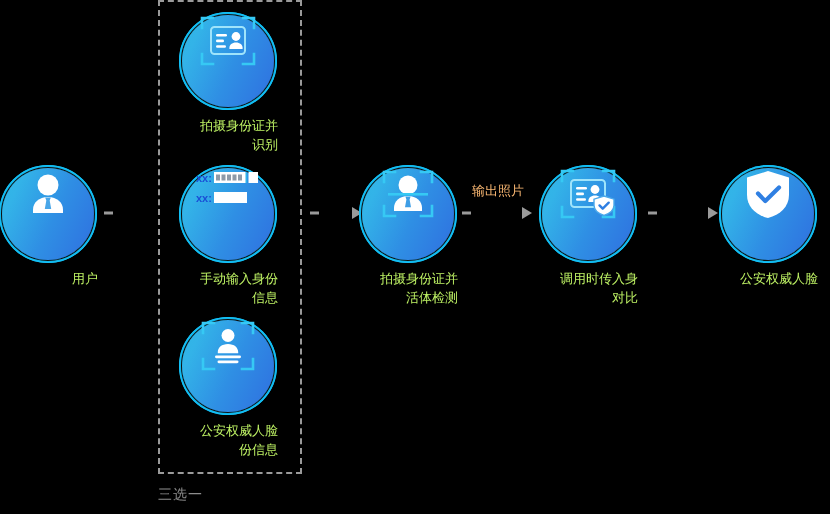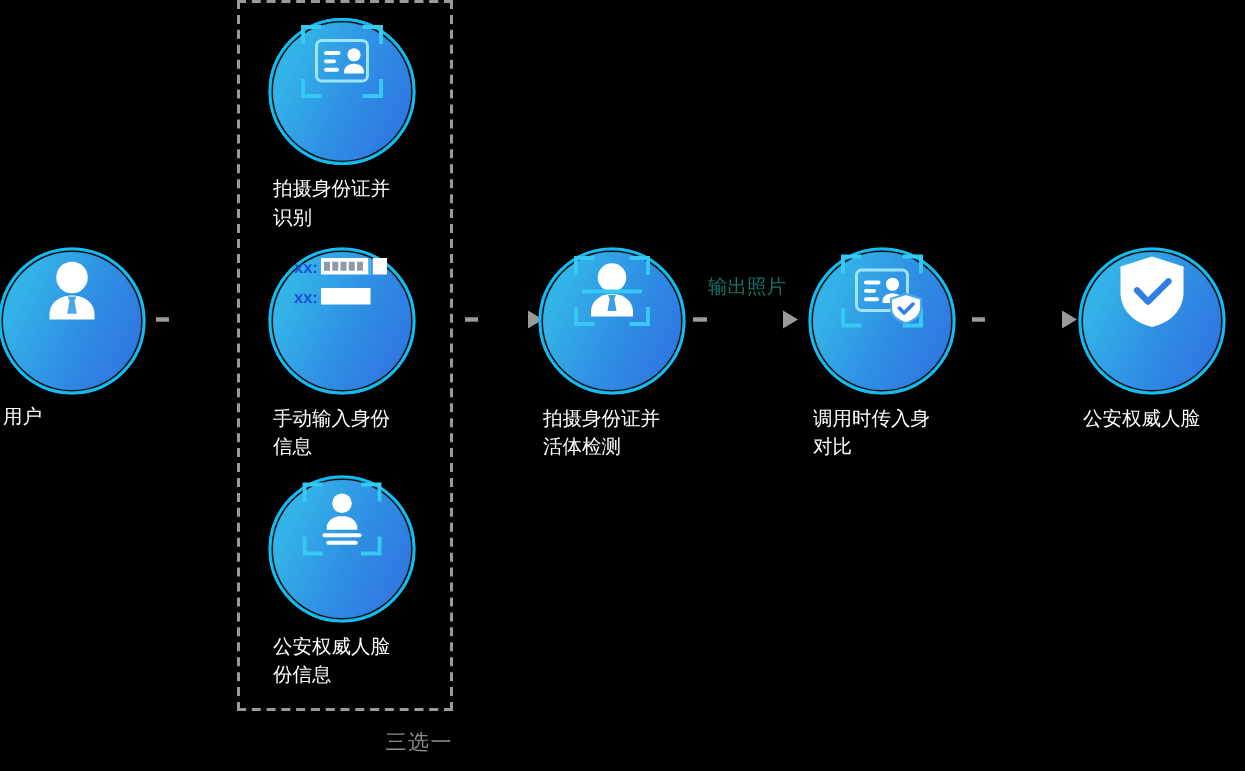--- a/index.html
+++ b/index.html
@@ -14,21 +14,21 @@
     position:absolute;
     border:2px dashed #9a9a9a;
     box-sizing:border-box;
     background:transparent;
   }
   .group-caption{
     position:absolute;
     color:#8d8d8d;
     font-size:14px;
     letter-spacing:1px;
-    text-align:right;
+    text-align:left;
     white-space:nowrap;
   }
 
   
   .node{position:absolute;}
   .disc{
     position:relative;
     border-radius:50%;
     background:linear-gradient(115deg,#2fb8e6 0%,#33b3e8 18%,#2f8fe4 55%,#2f6fe0 100%);
     box-shadow:0 0 0 2px #0f0f0f, 0 0 0 3px #19c3f5;
@@ -38,45 +38,45 @@
     content:"";position:absolute;left:-3px;top:-3px;right:-3px;bottom:-3px;
     border-radius:50%;
     border:2px solid #12c0f7;
     pointer-events:none;
     clip-path:inset(0 0 0 0);
     opacity:.95;
   }
   .disc svg{display:block;position:relative;z-index:2;}
   .node-label{
     margin-top:9px;
-    color:#ffffff;
+    color:#bef264;
     font-size:13px;
     line-height:19px;
-    text-align:left;
+    text-align:right;
     white-space:pre-line;
   }
 
   
   .conn{position:absolute;}
   .conn .dash{
     position:absolute;left:0;top:50%;transform:translateY(-50%);
     height:3px;
     background-image:linear-gradient(to right,#9a9a9a 0 9px,transparent 9px 16px);
     background-repeat:repeat-x;
   }
   .conn .head{
     position:absolute;top:50%;transform:translateY(-50%);
     width:0;height:0;
     border-top:6px solid transparent;
     border-bottom:6px solid transparent;
     border-left:10px solid #9a9a9a;
   }
   .conn-label{
     position:absolute;
-    color:#0f766e;
+    color:#fdba74;
     font-size:13px;
     white-space:nowrap;
     text-align:center;
   }
 </style>
 </head>
 <body>
 
 <div id="stage">
 
@@ -96,21 +96,21 @@
     <div class="dash" style="width:60px;"></div>
     <div class="head" style="left:60px;"></div>
   </div>
   <div class="conn-label" style="left:452px;top:182px;width:92px;">输出照片</div>
 
   <div class="conn" style="left:648px;top:205px;width:72px;height:16px;">
     <div class="dash" style="width:60px;"></div>
     <div class="head" style="left:60px;"></div>
   </div>
 
-  <div class="node" style="left:2px;top:168px;width:96px;font-family:Liberation Mono, monospace;">
+  <div class="node" style="left:2px;top:168px;width:96px;">
     <div class="disc" style="width:92px;height:92px;">
       <span>
         <svg width="52" height="52" viewBox="0 0 52 52" aria-hidden="true">
           <circle cx="26" cy="17" r="10.5" fill="#ffffff"></circle>
           <path d="M26 29c-9 0-15 5.6-15 12.6V45h30v-3.4C41 34.6 35 29 26 29z" fill="#ffffff"></path>
           <path d="M23.2 29.6h5.6l-1.1 3 1.5 8.5h-6.4l1.5-8.5z" fill="#49a6e8"></path>
         </svg>
       </span>
     </div>
     <div class="node-label">用户</div>

